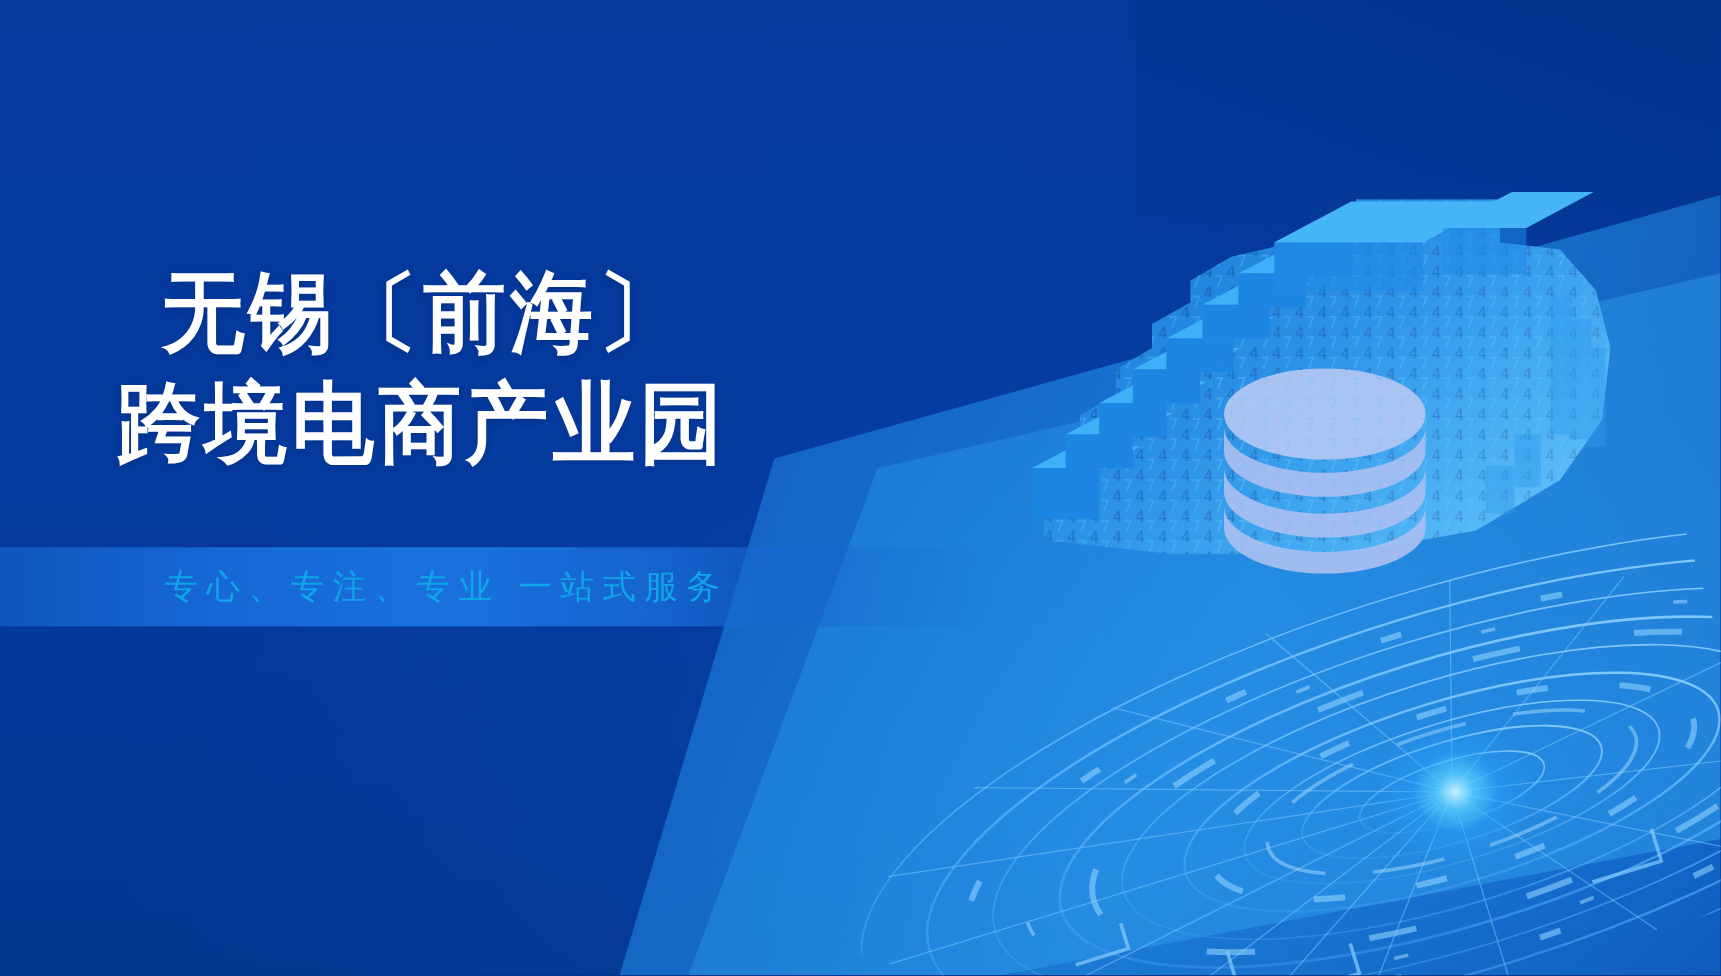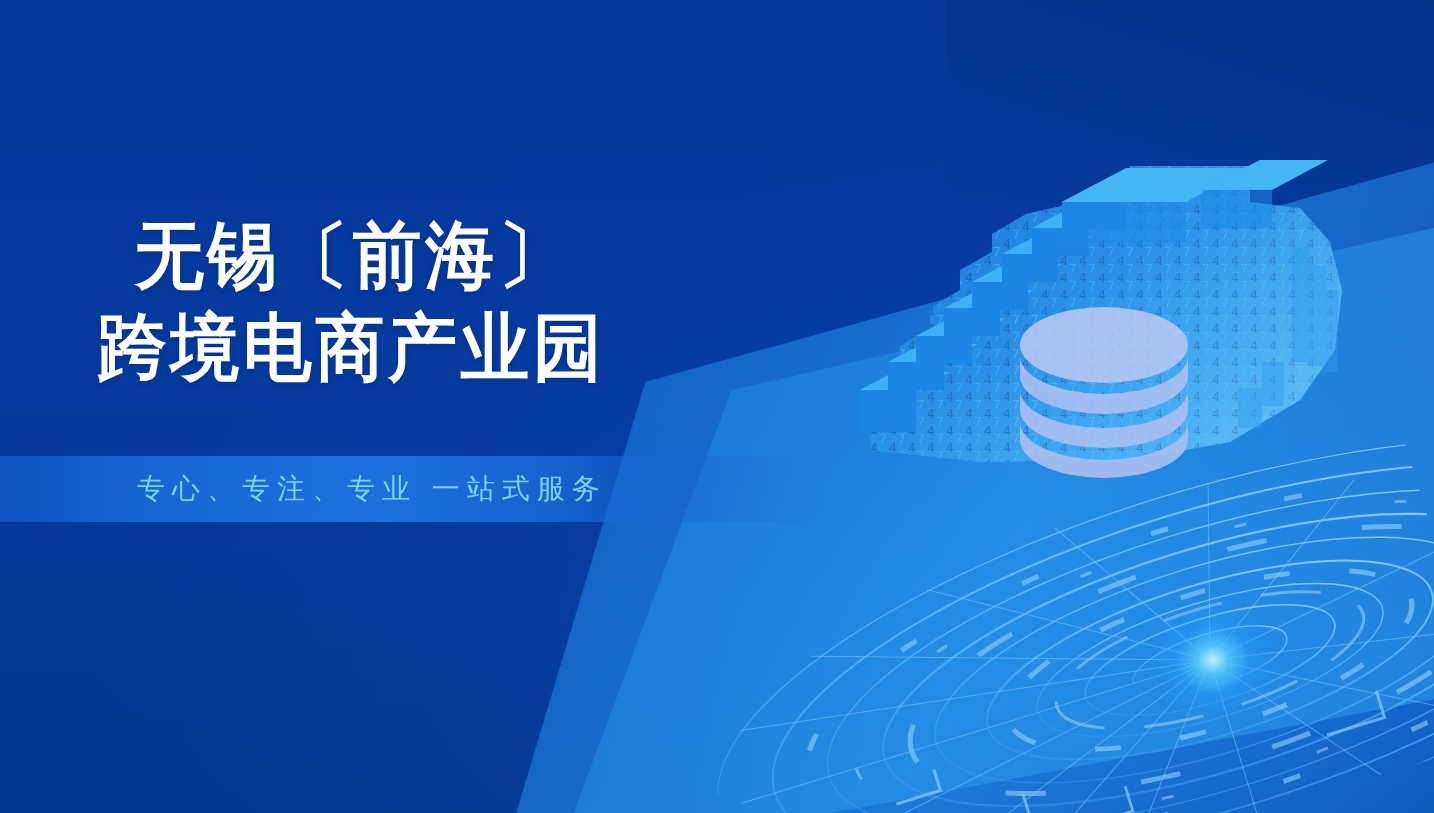--- a/index.html
+++ b/index.html
@@ -37,21 +37,20 @@
   .corner-dark {
     position:absolute; right:0; top:0; width:34%; height:46%;
     background:linear-gradient(200deg, rgba(2,45,125,.55), rgba(2,45,125,0) 70%);
   }
 
   
   .headline {
     position:absolute; left:96px; top:215px;
     color:#ffffff;
     z-index:30;
-    font-family:Liberation Mono, monospace;
   }
   .title-line {
     font-weight:bold;
     font-size:74px;
     line-height:92px;
     letter-spacing:4px;
     white-space:nowrap;
     color:#fff;
     transform:scaleX(.93);
     transform-origin:left center;
@@ -70,21 +69,21 @@
         rgba(26,113,222,1) 46%,
         rgba(24,106,214,.85) 66%,
         rgba(22,98,205,.35) 84%,
         rgba(20,92,198,0) 100%);
     z-index:25;
   }
   .sub-text {
     position:absolute; left:137px; top:460px;
     font-size:28px; line-height:58px;
     letter-spacing:7px;
-    color:#7dd3fc;
+    color:#0ea5e9;
     white-space:nowrap;
     z-index:26;
   }
 
   
   #cloud-wrap {
     position:absolute; left:830px; top:150px;
     width:560px; height:330px;
     z-index:20;
   }

